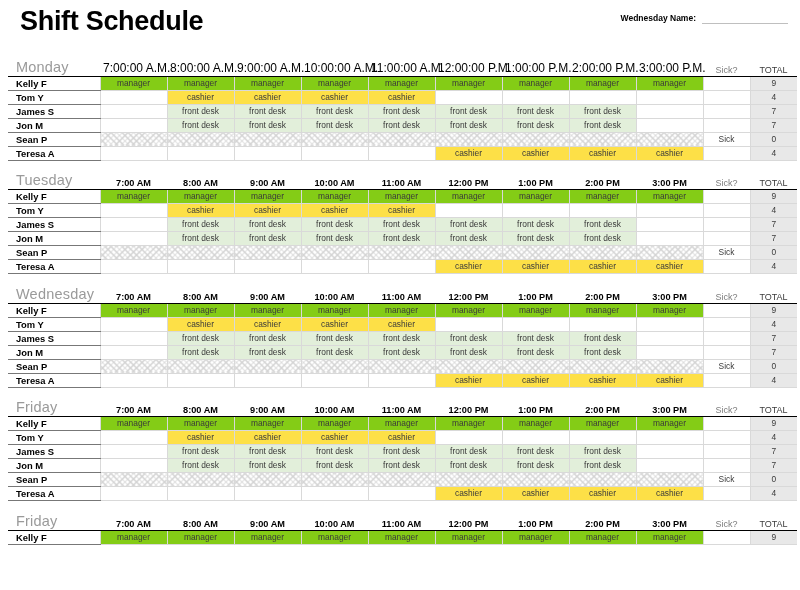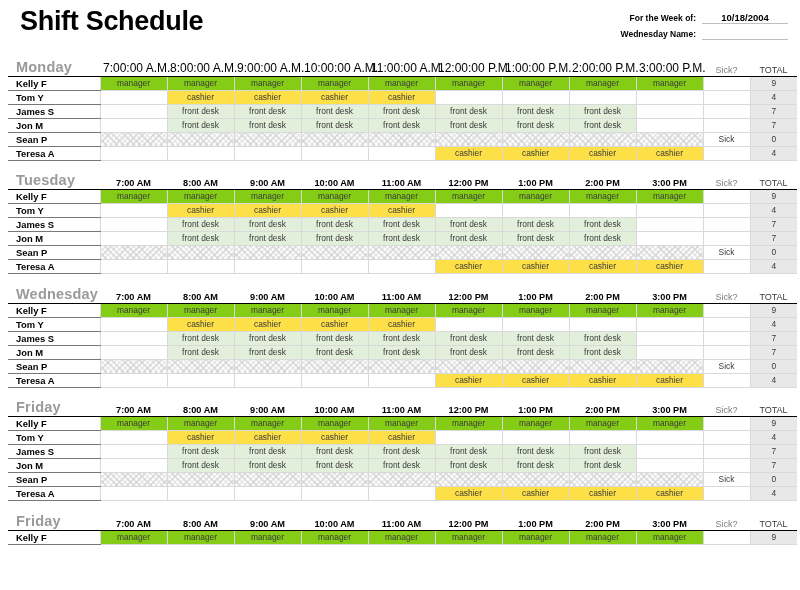--- a/index.html
+++ b/index.html
@@ -91,21 +91,21 @@
     border: none;
     border-bottom: 1px solid #000000;
     padding: 0 3px 1px 3px;
     height: 20px;
     vertical-align: bottom;
     box-sizing: border-box;
   }
   td.day-name {
     font-size: 14.5px;
     color: #9a9a9a;
-    font-weight: bold;
+    font-weight: normal;
     letter-spacing: 0.2px;
     text-align: left;
     padding-left: 8px !important;
     white-space: nowrap;
   }
   td.slot-head {
     font-size: 12px;
     color: #000;
     text-align: center;
     white-space: nowrap;
@@ -178,24 +178,20 @@
 </style>
 </head>
 <body>
 
 <div class="page">
 
   <div class="doc-header">
     <h1 class="doc-title">Shift Schedule</h1>
 
     <div class="header-fields">
-      <div class="field-row">
-        <span class="field-label">For the Week of:</span>
-        <span class="field-value">10/18/2004</span>
-      </div>
       <div class="field-row">
         <span class="field-label">Wednesday Name:</span>
         <span class="field-value"></span>
       </div>
     </div>
   </div>
 
   <div id="days-container">
       <div class="day-section">
         <table class="sched">

